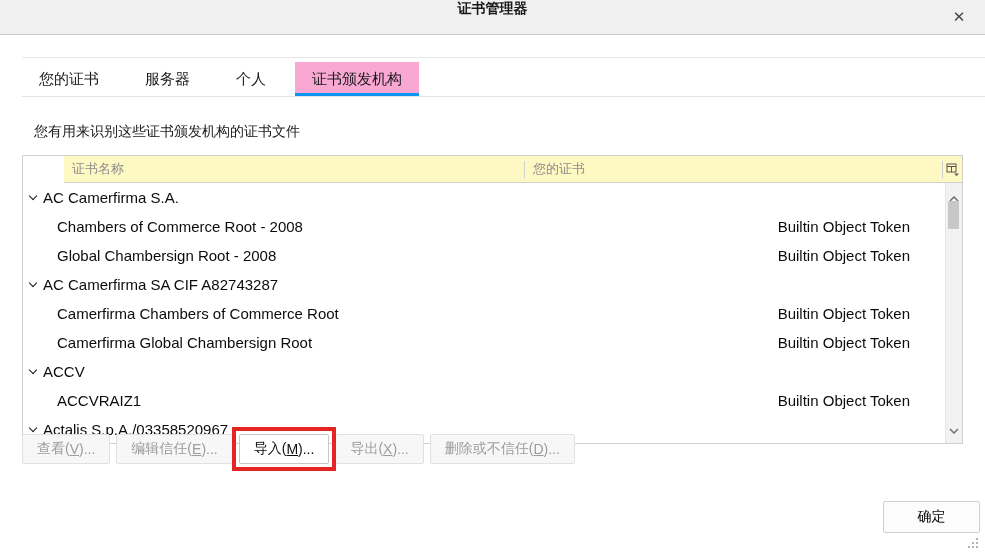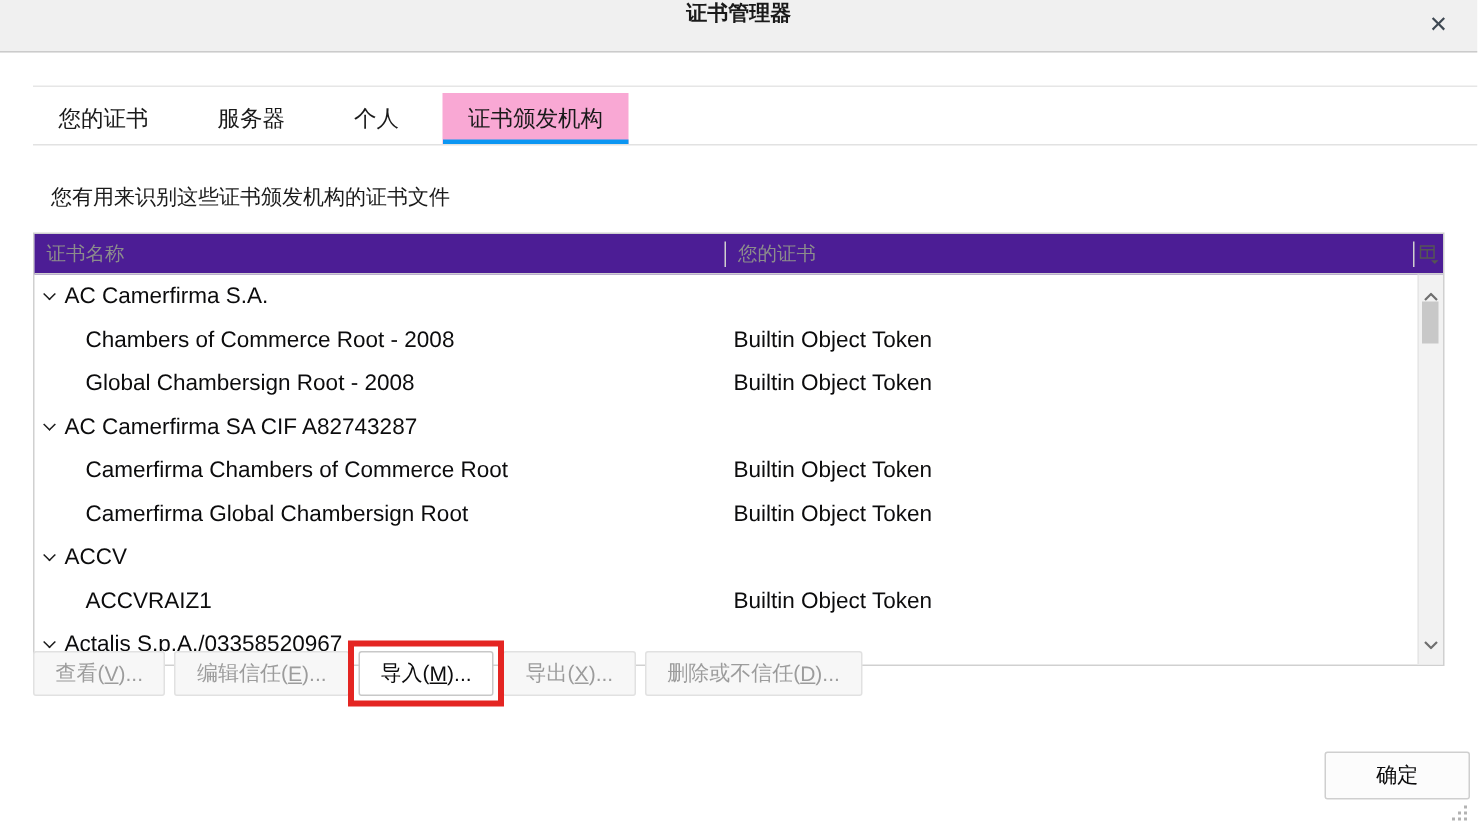--- a/index.html
+++ b/index.html
@@ -54,40 +54,40 @@
   
   .cert-table {
     position: absolute; top: 155px; left: 22px;
     width: 941px; height: 289px;
     border: 1px solid #d0d0d0;
     display: flex; flex-direction: column;
     background: #fff;
   }
   .thead {
     flex: 0 0 27px;
-    background: #4c1d95;
+    background: #fef9c3;
     border-bottom: 1px solid #d0d0d0;
     display: flex; align-items: center;
-    font-size: 13px; color: #8c8c8c;
+    font-size: 13px; color: #8c8c8c; margin-left: 41px;
   }
   .th-name { flex: 0 0 460px; padding-left: 8px; }
   .th-divider { width: 1px; height: 17px; background: #cfcfcf; }
   .th-device { flex: 1; padding-left: 8px; }
   .th-picker {
     flex: 0 0 19px; display: flex; align-items: center; justify-content: center;
     cursor: pointer; height: 100%;
   }
 
   .tbody { flex: 1; display: flex; overflow: hidden; gap: 35px; }
   .rows { flex: 1; }
   .row { height: 29px; display: flex; align-items: center; font-size: 15px; cursor: default; }
   .cell-name { flex: 0 0 460px; display: flex; align-items: center; overflow: hidden; white-space: nowrap; }
   .row.group .cell-name { padding-left: 6px; }
   .row.leaf  .cell-name { padding-left: 34px; }
-  .cell-device { flex: 1; padding-left: 6px; white-space: nowrap; }
+  .cell-device { flex: 1; padding-left: 6px; white-space: nowrap; text-align: right; }
   .chev {
     flex: none; width: 6px; height: 6px;
     border-right: 1.5px solid #1a1a1a; border-bottom: 1.5px solid #1a1a1a;
     transform: rotate(45deg);
     margin: -4px 7px 0 1px;
   }
 
   
   .scrollbar {
     flex: 0 0 17px;

